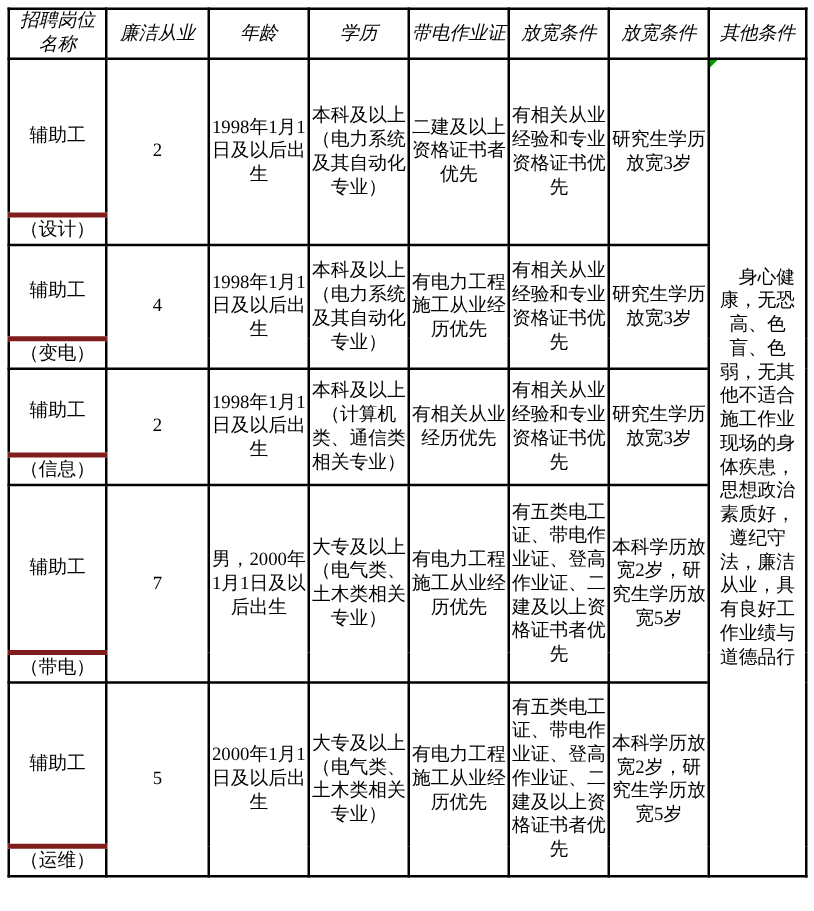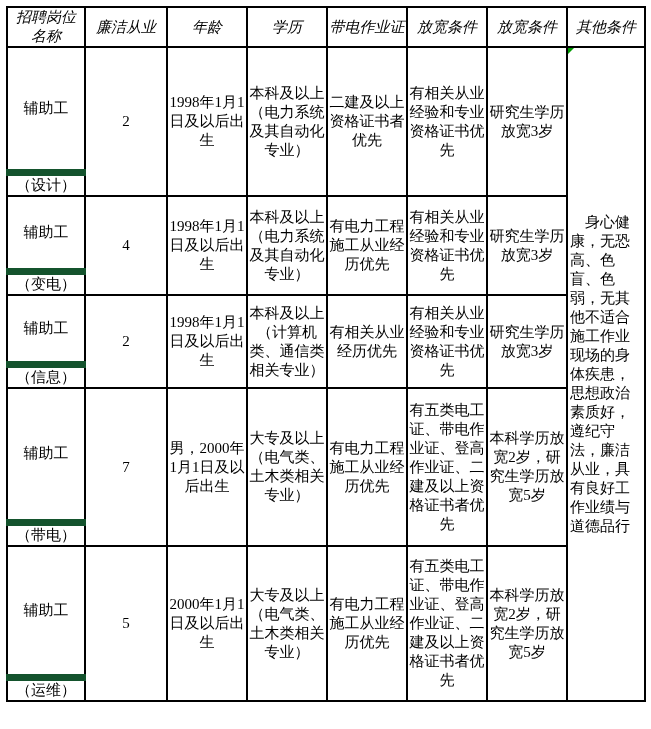--- a/index.html
+++ b/index.html
@@ -29,24 +29,24 @@
     overflow: hidden;
   }
   tr.h-header  { height: 38px; font-style: italic;  }
   tr.rt-1 { height: 125px; }
   tr.rt-2 { height: 75px;  }
   tr.rt-3 { height: 69px;  }
   tr.rt-4 { height: 134px; }
   tr.rt-5 { height: 131px; }
   tr.rb   { height: 24px;  }
   td.pos-name   { border-bottom: 4px solid #7f1d1d; }
-  td.pos-suffix { border-top: 7px solid #14532d; }
+  td.pos-suffix { border-top: 1px solid #14532d; font-family: Liberation Mono, monospace; }
   td.other-cell {
     position: relative;
-    text-align: left;
+    text-align: center;
     padding: 0 2px;
   }
   .corner-marker {
     position: absolute;
     top: 0;
     left: 0;
     width: 0;
     height: 0;
     border-top: 6px solid #009b00;
     border-right: 6px solid transparent;

